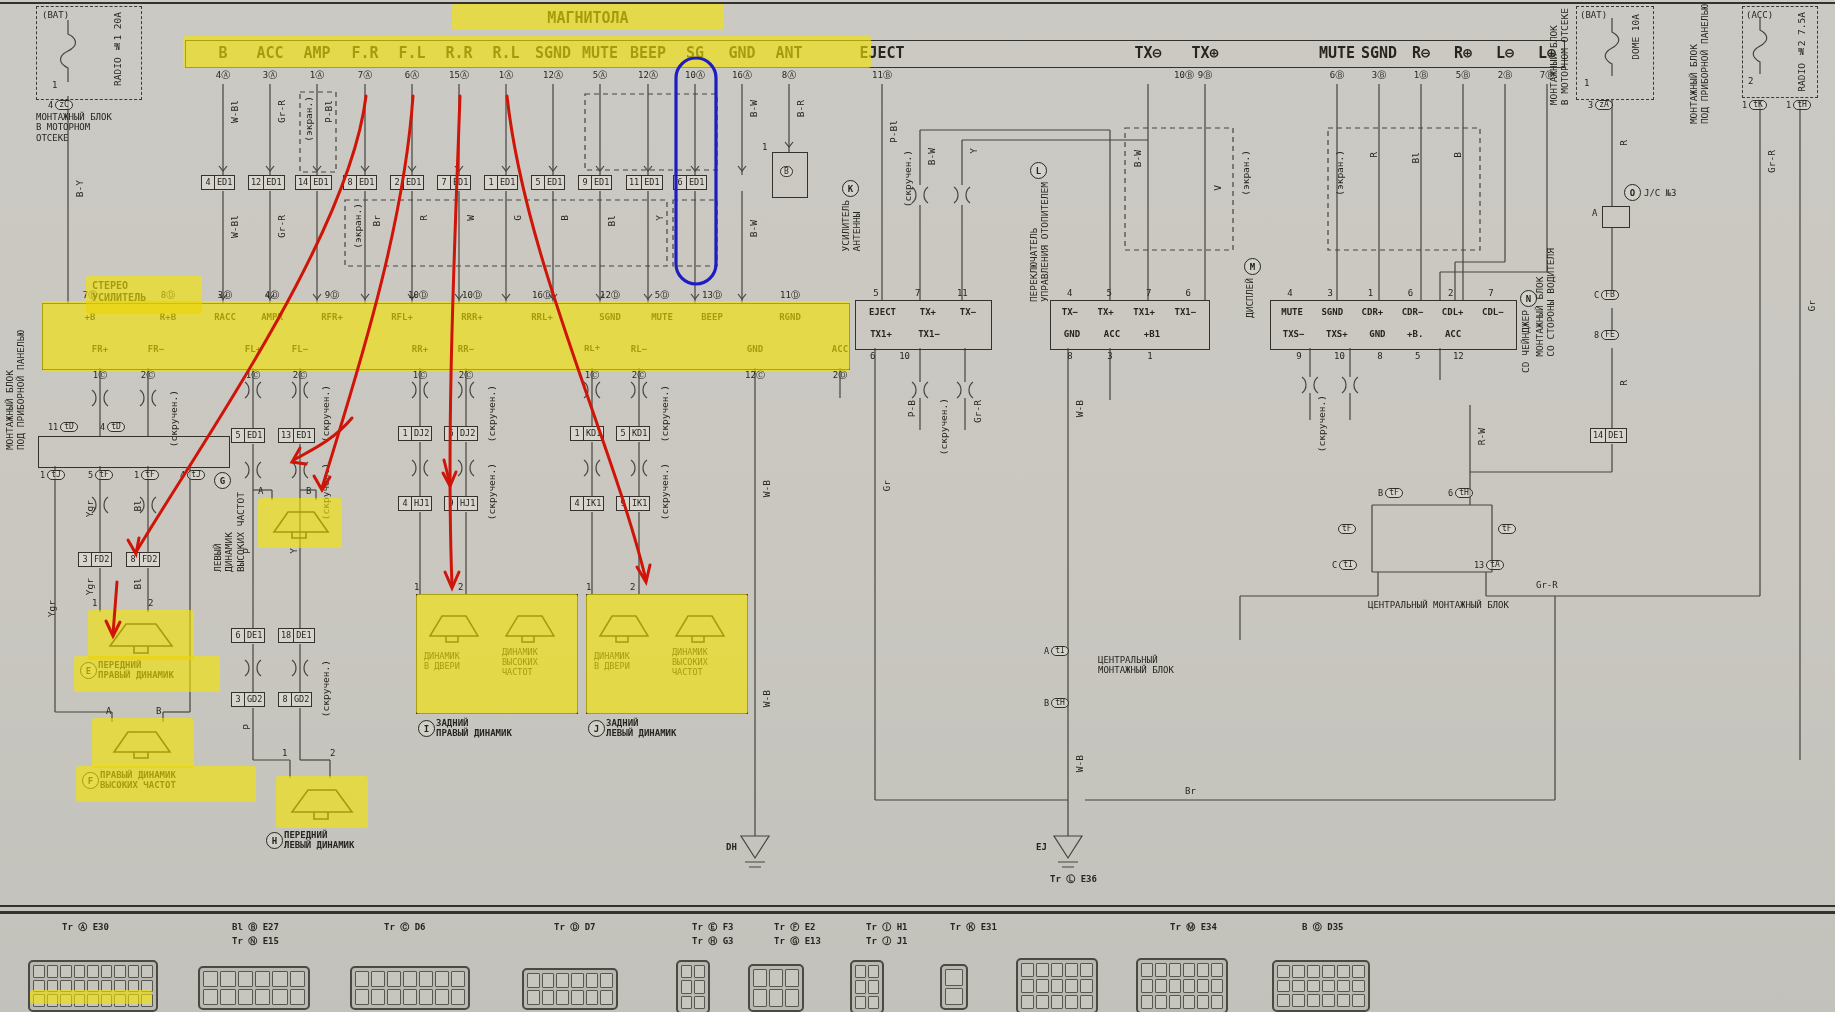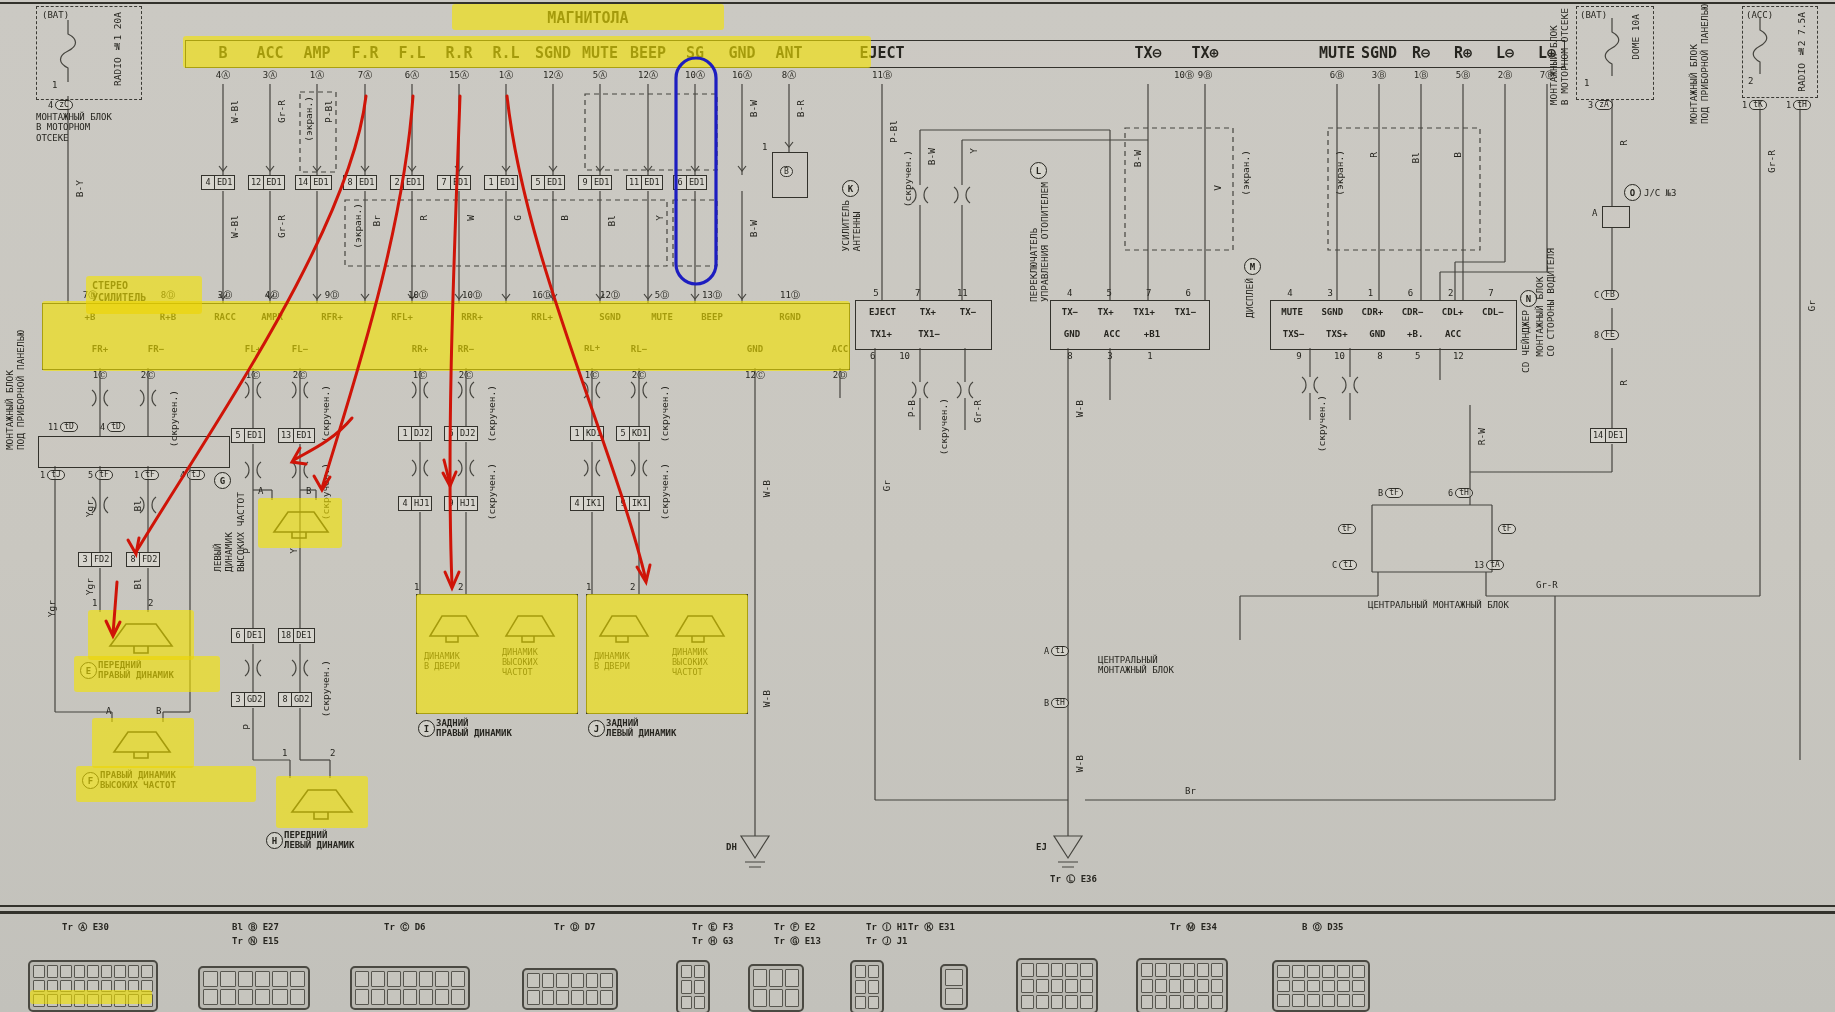--- a/index.html
+++ b/index.html
@@ -807,21 +807,21 @@
       <span class="t s9 b" style="left: 384px; top: 922px;">Tr Ⓒ D6</span>
       <span class="t s9 b" style="left: 384px; top: 936px;"></span>
       <span class="t s9 b" style="left: 554px; top: 922px;">Tr Ⓓ D7</span>
       <span class="t s9 b" style="left: 554px; top: 936px;"></span>
       <span class="t s9 b" style="left: 692px; top: 922px;">Tr Ⓔ F3</span>
       <span class="t s9 b" style="left: 692px; top: 936px;">Tr Ⓗ G3</span>
       <span class="t s9 b" style="left: 774px; top: 922px;">Tr Ⓕ E2</span>
       <span class="t s9 b" style="left: 774px; top: 936px;">Tr Ⓖ E13</span>
       <span class="t s9 b" style="left: 866px; top: 922px;">Tr Ⓘ H1</span>
       <span class="t s9 b" style="left: 866px; top: 936px;">Tr Ⓙ J1</span>
-      <span class="t s9 b" style="left: 908px; top: 922px;">Tr Ⓚ E31</span>
+      <span class="t s9 b" style="left: 950px; top: 922px;">Tr Ⓚ E31</span>
       <span class="t s9 b" style="left: 950px; top: 936px;"></span>
       <span class="t s9 b" style="left: 1050px; top: 874px;">Tr Ⓛ E36</span>
       <span class="t s9 b" style="left: 1050px; top: 936px;"></span>
       <span class="t s9 b" style="left: 1170px; top: 922px;">Tr Ⓜ E34</span>
       <span class="t s9 b" style="left: 1170px; top: 936px;"></span>
       <span class="t s9 b" style="left: 1302px; top: 922px;">B Ⓞ D35</span>
       <span class="t s9 b" style="left: 1302px; top: 936px;"></span>
       <div class="conn" style="left: 28px; top: 960px; width: 130px; height: 52px; grid-template-rows: repeat(3, 1fr); grid-template-columns: repeat(9, 1fr);">
         <div class="cc"></div>
         <div class="cc"></div>

